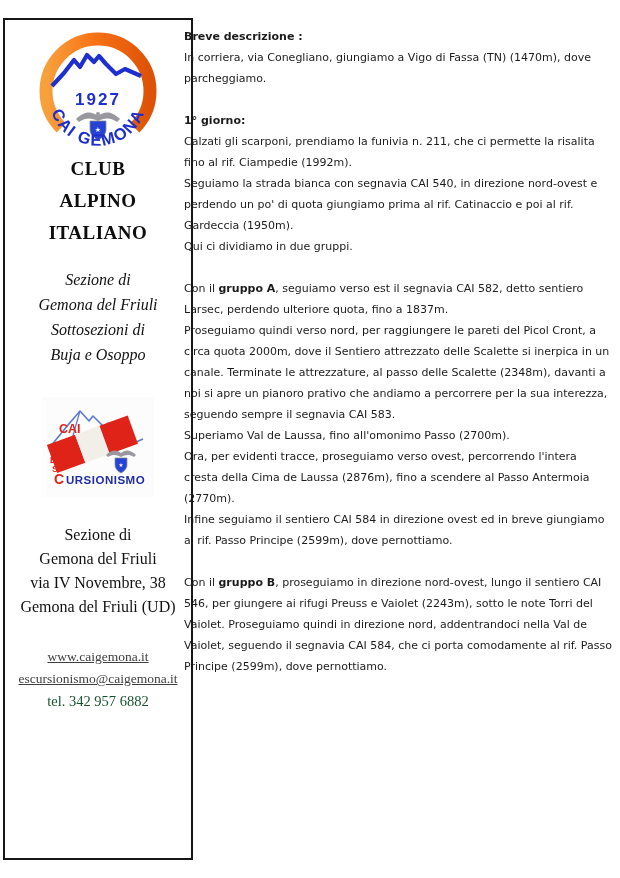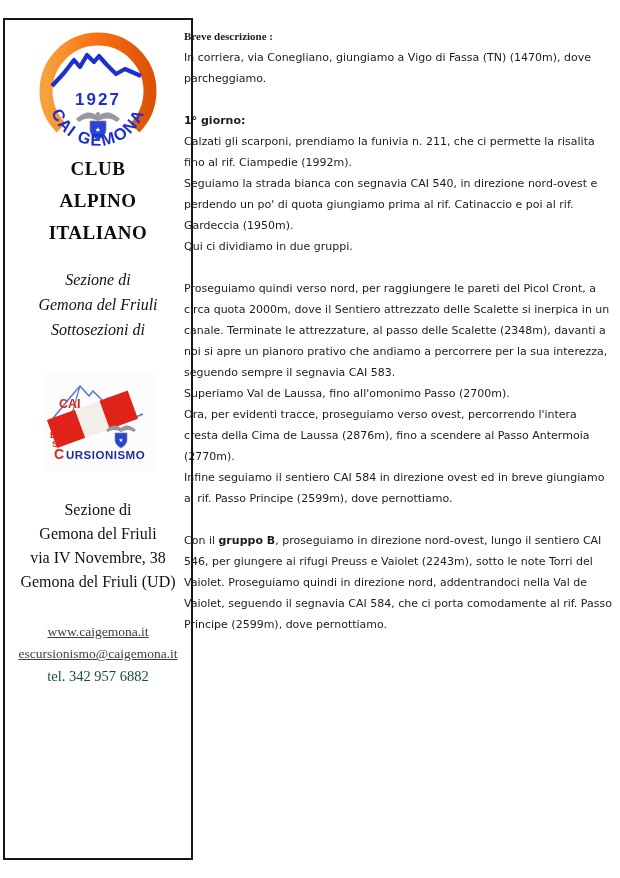--- a/index.html
+++ b/index.html
@@ -22,21 +22,21 @@
   .contacts a { display:block; color:#404040; text-decoration:underline;
                 font-size:13.5px; line-height:22px; }
   .phone { font-size:14.5px; line-height:22px; color:#14532d; }
 
   
   .main-text { position:absolute; left:184px; top:26px; width:430px;
                font-family:"DejaVu Sans","Liberation Sans",sans-serif;
                font-size:11px; line-height:21px; color:#1c1c1c; }
   .block { margin-top:21px; }
   .block.heading { font-weight:bold; }
-  .block:first-child, .block.heading:first-child { margin-top:0;font-family:Liberation Serif, serif; }
+  .block:first-child, .block.heading:first-child { margin-top:0; }
   .block.after-heading { margin-top:0; }
   .b { font-weight:bold; }
 </style>
 </head>
 <body>
 
 <aside class="sidebar">
 
   <div class="badge-wrap">
     <svg width="142" height="120" viewBox="0 0 142 120">
@@ -71,20 +71,21 @@
   <div class="club">
       <div>CLUB</div>
       <div>ALPINO</div>
       <div>ITALIANO</div>
     </div>
 
   <div class="section-italic">
       <div>Sezione di</div>
       <div>Gemona del Friuli</div>
       <div>Sottosezioni di</div>
+      <div>Buja e Osoppo</div>
     </div>
 
   <div class="esc-wrap">
     <svg width="112" height="100" viewBox="0 0 112 100">
       <rect x="0" y="0" width="112" height="100" fill="#fcfcfc"></rect>
 
       <path d="M8 50 L26 28 L38 14 L47 24 L51 19 L62 30 L66 26 L78 38 L83 34 L94 45 L101 42" fill="none" stroke="#5B79D0" stroke-width="1.6" stroke-linejoin="round"></path>
       <path d="M38 14 L30 42" fill="none" stroke="#5B79D0" stroke-width="1.2"></path>
 
       <g transform="translate(10,62) rotate(-20)">
@@ -129,20 +130,21 @@
     <div class="block paragraph after-heading">
       <div class="line"><span>In corriera, via Conegliano, giungiamo a Vigo di Fassa (TN) (1470m), dove parcheggiamo.</span></div>
     </div>
     <div class="block heading">1° giorno:</div>
     <div class="block paragraph after-heading">
       <div class="line"><span>Calzati gli scarponi, prendiamo la funivia n. 211, che ci permette la risalita fino al rif. Ciampedie (1992m).</span></div>
       <div class="line"><span>Seguiamo la strada bianca con segnavia CAI 540, in direzione nord-ovest e perdendo un po' di quota giungiamo prima al rif. Catinaccio e poi al rif. Gardeccia (1950m).</span></div>
       <div class="line"><span>Qui ci dividiamo in due gruppi.</span></div>
     </div>
     <div class="block paragraph">
+      <div class="line"><span>Con il </span><span class="b">gruppo A</span><span>, seguiamo verso est il segnavia CAI 582, detto sentiero Larsec, perdendo ulteriore quota, fino a 1837m.</span></div>
       <div class="line"><span>Proseguiamo quindi verso nord, per raggiungere le pareti del Picol Cront, a circa quota 2000m, dove il Sentiero attrezzato delle Scalette si inerpica in un canale. Terminate le attrezzature, al passo delle Scalette (2348m), davanti a noi si apre un pianoro prativo che andiamo a percorrere per la sua interezza, seguendo sempre il segnavia CAI 583.</span></div>
       <div class="line"><span>Superiamo Val de Laussa, fino all'omonimo Passo (2700m).</span></div>
       <div class="line"><span>Ora, per evidenti tracce, proseguiamo verso ovest, percorrendo l'intera cresta della Cima de Laussa (2876m), fino a scendere al Passo Antermoia (2770m).</span></div>
       <div class="line"><span>Infine seguiamo il sentiero CAI 584 in direzione ovest ed in breve giungiamo al rif. Passo Principe (2599m), dove pernottiamo.</span></div>
     </div>
     <div class="block paragraph">
       <div class="line"><span>Con il </span><span class="b">gruppo B</span><span>, proseguiamo in direzione nord-ovest, lungo il sentiero CAI 546, per giungere ai rifugi Preuss e Vaiolet (2243m), sotto le note Torri del Vaiolet. Proseguiamo quindi in direzione nord, addentrandoci nella Val de Vaiolet, seguendo il segnavia CAI 584, che ci porta comodamente al rif. Passo Principe (2599m), dove pernottiamo.</span></div>
     </div>
   </main>
 

